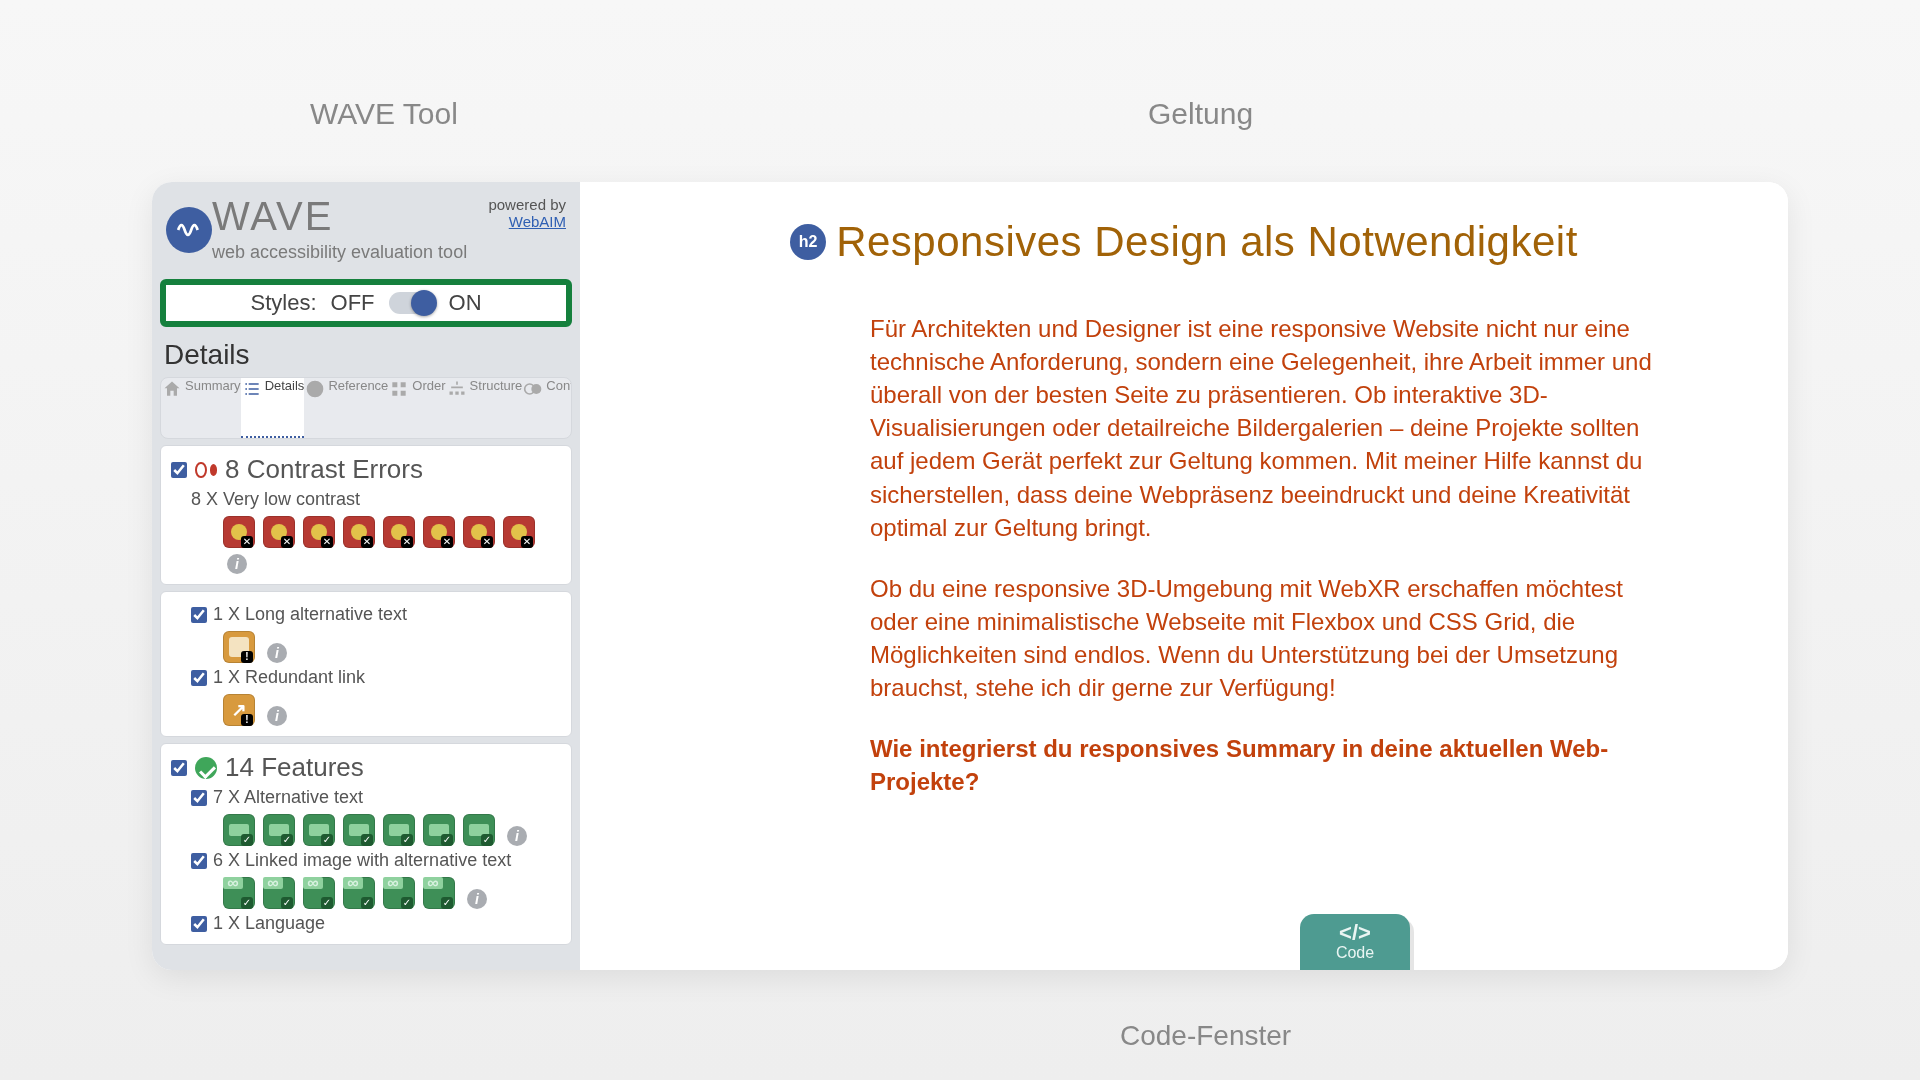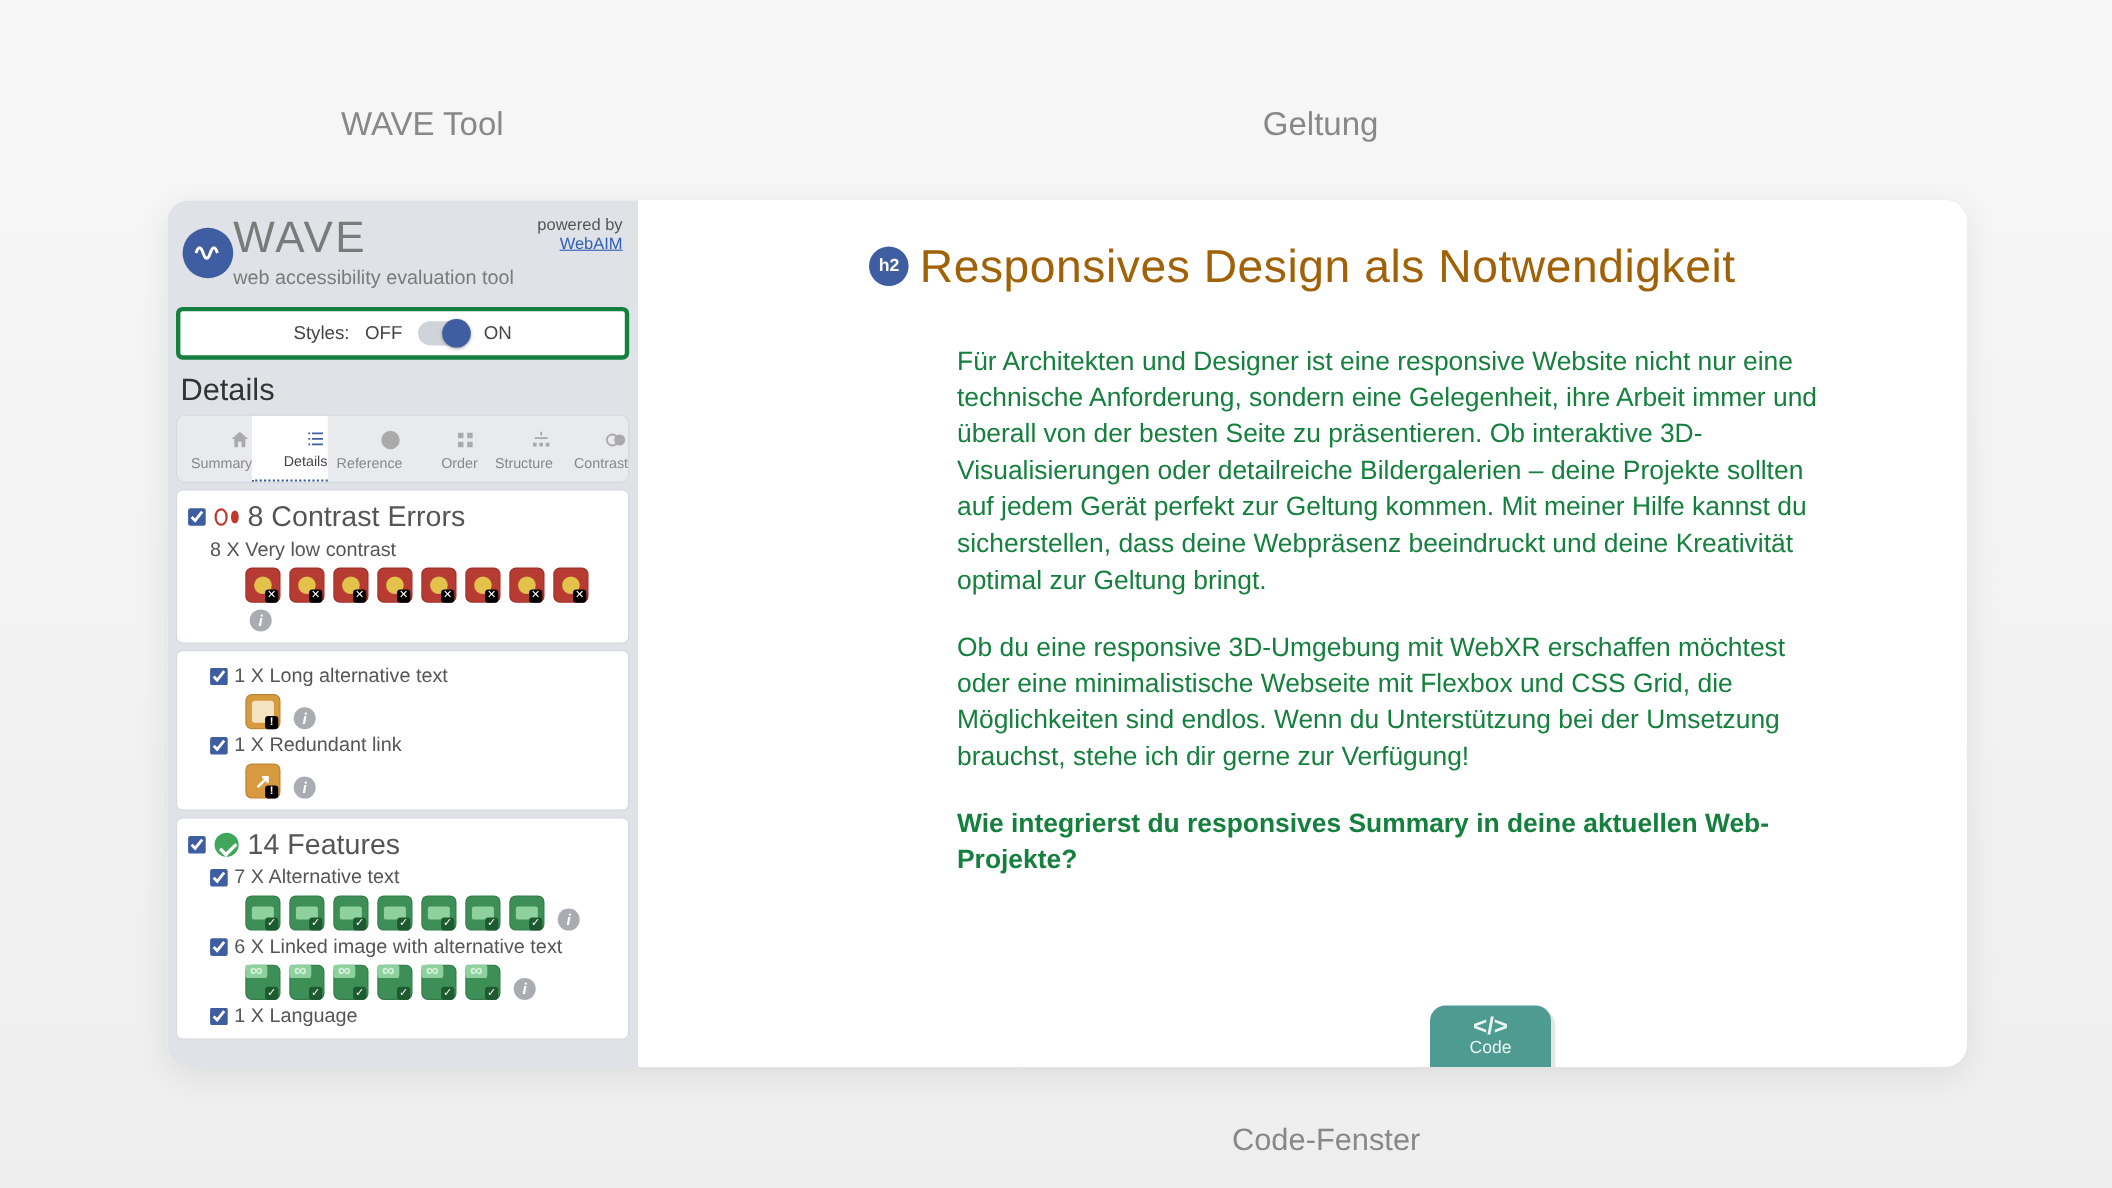--- a/index.html
+++ b/index.html
@@ -28,35 +28,35 @@
     width: 46px; height: 46px; border-radius: 50%; background:#3e5ea1;
     display:flex; align-items:center; justify-content:center; color:#fff; font-weight:700; font-size:26px;
   }
   .wave-title { display:flex; flex-direction:column; }
   .wave-title-main { font-size: 40px; letter-spacing: 2px; color:#7a7a7a; font-weight:500; line-height:1; }
   .wave-title-sub { font-size: 18px; color:#7a7a7a; margin-top:6px; }
   .wave-powered { text-align:right; font-size:15px; color:#555; }
   .wave-powered a { color:#2f5fb3; text-decoration:underline; }
 
   .styles-bar {
-    margin: 8px 8px 10px 8px; background:#fff; border:4px solid #15803d; border-radius:6px;
+    margin: 8px 8px 10px 8px; background:#fff; border:6px solid #15803d; border-radius:6px;
     height: 48px; display:flex; align-items:center; justify-content:center; gap:14px;
-    font-size:17px; color:#444;
+    font-size:22px; color:#444;
   }
   .switch { position:relative; width:46px; height:22px; background:#cfd4db; border-radius:22px; }
   .switch-knob { position:absolute; right:-2px; top:-2px; width:26px; height:26px; background:#3e5ea1; border-radius:50%; box-shadow:0 1px 3px rgba(0,0,0,.35); }
 
   .details-title { font-size:28px; color:#333; padding: 2px 12px 6px 12px; }
 
   .tabbar {
     margin: 0 8px; background:#e8eaee; border-radius:8px; display:flex; height:62px; overflow:hidden;
     border:1px solid #d5d8dd;
   }
   .tab {
-    flex:1; display:flex; flex-direction:column; align-items:flex-end; justify-content:center; gap:2px;
+    flex:1; display:flex; flex-direction:row; align-items:flex-start; justify-content:center; gap:2px;
     font-size:13px; color:#888; cursor:pointer; position:relative;
   }
   .tab.active { background:#fff; color:#444; border-bottom:2px dotted #3e5ea1; }
   .tab-icon { width:22px; height:22px; display:flex; align-items:center; justify-content:center; color:#aaa; }
   .tab.active .tab-icon { color:#3e5ea1; }
 
   
   .groups { margin: 0 8px; }
   .group {
     background:#fff; border:1px solid #d5d8dd; border-radius:6px; margin-top:6px;
@@ -113,21 +113,21 @@
     position:absolute; left:0; right:0; top:36px; text-align:center;
     display:flex; align-items:center; justify-content:center; gap:10px;
   }
   .h2-badge {
     width:36px; height:36px; border-radius:50%; background:#3e5ea1; color:#fff; font-size:16px; font-weight:700;
     display:flex; align-items:center; justify-content:center;
   }
   .h2-text { font-size:42px; font-weight:400; color:#a16207; letter-spacing:0.5px; }
 
   .para-area { position:absolute; left:290px; top:130px; width:800px; }
-  .para-area p { font-size:24px; line-height:1.38; color:#15803d; margin-bottom:28px; }
+  .para-area p { font-size:24px; line-height:1.38; color:#c2410c; margin-bottom:28px; }
   .para-area p.strong { font-weight:700; }
 
   .code-tab {
     position:absolute; left:720px; bottom:0; width:110px; height:56px;
     background:#4e9b91; border-top-left-radius:14px; border-top-right-radius:14px;
     display:flex; flex-direction:column; align-items:center; justify-content:center;
     color:#eaf5f3; font-size:16px; box-shadow: 4px 4px 0 rgba(0,0,0,.1);
   }
   .code-tab-top { font-size:22px; font-weight:700; line-height:1; }
 </style>

